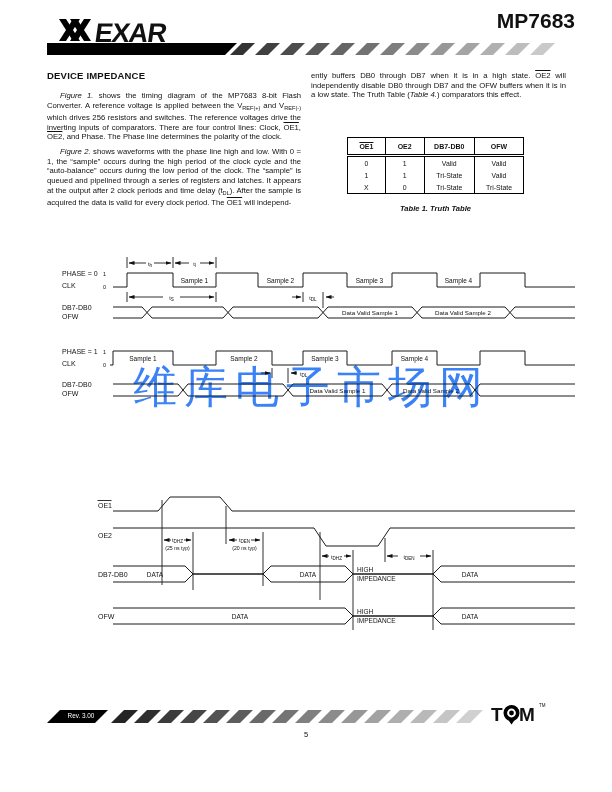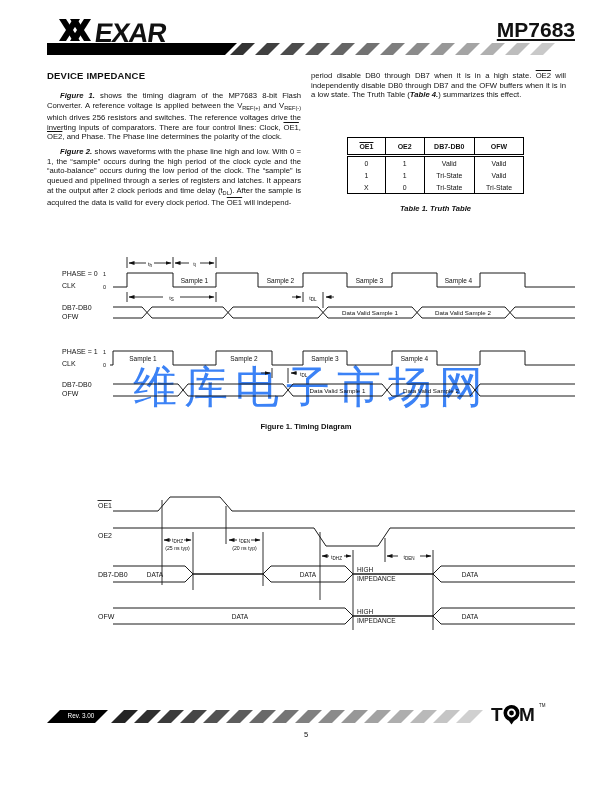--- a/index.html
+++ b/index.html
@@ -1,30 +1,30 @@
 <!DOCTYPE html>
 <html><head>
 <meta charset="utf-8">
 <style>
   html,body{margin:0;padding:0;background:#fff;}
   #page{position:relative;width:612px;height:792px;background:#fff;overflow:hidden;
         font-family:"Liberation Sans",sans-serif;color:#111;}
   
   #brand-text{position:absolute;left:95px;top:18px;font-size:27px;font-weight:bold;
               letter-spacing:-1px;transform:skewX(-8deg);}
-  #part-number{position:absolute;right:37px;top:18px;font-size:21px;font-weight:bold;text-decoration:underline;}
+  #part-number{position:absolute;right:37px;top:9px;font-size:21px;font-weight:bold;}
   #header-black-bar{position:absolute;left:47px;top:43px;width:190px;height:12px;background:#000;
       clip-path:polygon(0 0,100% 0,calc(100% - 12px) 100%,0 100%);}
   .stripe{position:absolute;transform:skewX(-45deg);transform-origin:0 0;}
   
   #col-left{position:absolute;left:47px;top:70px;width:254px;}
   #col-right{position:absolute;left:311px;top:71px;width:255px;}
   h1.sec{font-size:9.5px;font-weight:bold;margin:0 0 10px 0;letter-spacing:.2px;}
   p.body{font-size:7.7px;line-height:9.65px;text-align:justify;margin:0 0 5px 0;text-indent:13px;}
-  .run-italic{font-style:italic;font-weight:bold;}
+  .run-italic{font-style:italic;}
   .run-sub{font-size:5.6px;vertical-align:-1.6px;}
   .run-overline{text-decoration:overline;}
   
   #truth-table{position:absolute;left:347px;top:137px;width:177px;border-collapse:collapse;}
   #truth-table th{border:1.5px solid #000;border-bottom:3px double #000;font-size:7px;
       font-weight:bold;height:16px;padding:0 2px;text-align:center;}
   #truth-table td{border-left:1.5px solid #000;border-right:1.5px solid #000;font-size:6.9px;
       height:12px;padding:0 2px;text-align:center;}
   #truth-table{border:1.5px solid #000;}
   .ov{text-decoration:overline;}
@@ -75,21 +75,21 @@
       <div class="stripe" style="left: 517px; top: 43px; width: 13px; height: 12px; background: rgb(189, 189, 189);"></div>
       <div class="stripe" style="left: 542px; top: 43px; width: 13px; height: 12px; background: rgb(201, 201, 201);"></div>
     </div>
 
   <div id="col-left">
     <h1 class="sec">DEVICE IMPEDANCE</h1>
     <p class="body"><span class="run-italic">Figure 1.</span><span> shows the timing diagram of the MP7683 8-bit Flash Converter.  A reference voltage is applied between the V</span><span class="run-sub">REF(+)</span><span> and V</span><span class="run-sub">REF(-)</span><span> which drives 256 resistors and switches.  The reference voltages drive the inverting inputs of comparators.  There are four control lines:  Clock, </span><span class="run-overline">OE1</span><span>, </span><span class="run-overline">OE2</span><span>, and Phase.  The Phase line determines the polarity of the clock.</span></p>
     <p class="body"><span class="run-italic">Figure 2.</span><span> shows waveforms with the phase line high and low.  With 0 = 1, the “sample” occurs during the high period of the clock cycle and the “auto-balance” occurs during the low period of the clock.  The “sample” is queued and pipelined through a series of registers and latches.  It appears at the output after 2 clock periods and time delay (t</span><span class="run-sub">DL</span><span>).  After the sample is acquired the data is valid for every clock period.  The </span><span class="run-overline">OE1</span><span> will independ-</span></p>
   </div>
   <div id="col-right">
-    <p class="body" style="text-indent:0"><span>period disable DB0 through DB7 when it is in a high state.  </span><span class="run-overline">OE2</span><span> will independently disable DB0 through DB7 and the OFW buffers when it is in a low state.  The Truth Table (</span><span class="run-italic">Table 4.</span><span>) summarizes this effect.</span></p>
+    <p class="body" style="text-indent:0"><span>ently buffers DB0 through DB7 when it is in a high state.  </span><span class="run-overline">OE2</span><span> will independently disable DB0 through DB7 and the OFW buffers when it is in a low state.  The Truth Table (</span><span class="run-italic">Table 4.</span><span>) comparators this effect.</span></p>
   </div>
 
   <table id="truth-table">
     <thead>
         <tr id="tt-head">
           <th style="width: 37px;"><span class="ov">OE1</span></th>
           <th style="width: 38px;"><span>OE2</span></th>
           <th style="width: 52px;"><span>DB7-DB0</span></th>
           <th style="width: 50px;"><span>OFW</span></th>
         </tr>
@@ -182,21 +182,20 @@
       <line class="dim" x1="297" y1="121" x2="291" y2="121" marker-end="url(#ah)"></line>
     <text class="f5" x="300" y="123.5"><tspan>t</tspan><tspan class="fsub" dy="1.4">DL</tspan></text>
 
     <text class="f7" x="62" y="135">DB7-DB0</text>
     <text class="f7" x="62" y="144">OFW</text>
     <path class="wf" d="M113,132 H178 L188,144 H283 L293,132 H382 L392,144 H470 L480,132 H575"></path>
     <path class="wf" d="M113,144 H178 L188,132 H283 L293,144 H382 L392,132 H470 L480,144 H575"></path>
     <text class="f6" text-anchor="middle" x="337.5" y="141">Data Valid Sample 1</text>
     <text class="f6" text-anchor="middle" x="431" y="141">Data Valid Sample 2</text>
   </svg>
-  <div class="fig-caption" style="top:422px">Figure 1.  Timing Diagram</div>
 
   <svg style="top:488px" width="612" height="150" viewBox="0 0 612 150">
 
     <text class="f7" x="98" y="20">OE1</text>
     <line class="thin" x1="97.5" y1="12.5" x2="111.5" y2="12.5"></line>
     <path class="wf" d="M113,23 H158 L170,9 H220 L232,23 H575"></path>
 
     <text class="f7" x="98" y="50">OE2</text>
     <path class="wf" d="M113,40 H314 L326,58 H378 L390,40 H575"></path>
 

